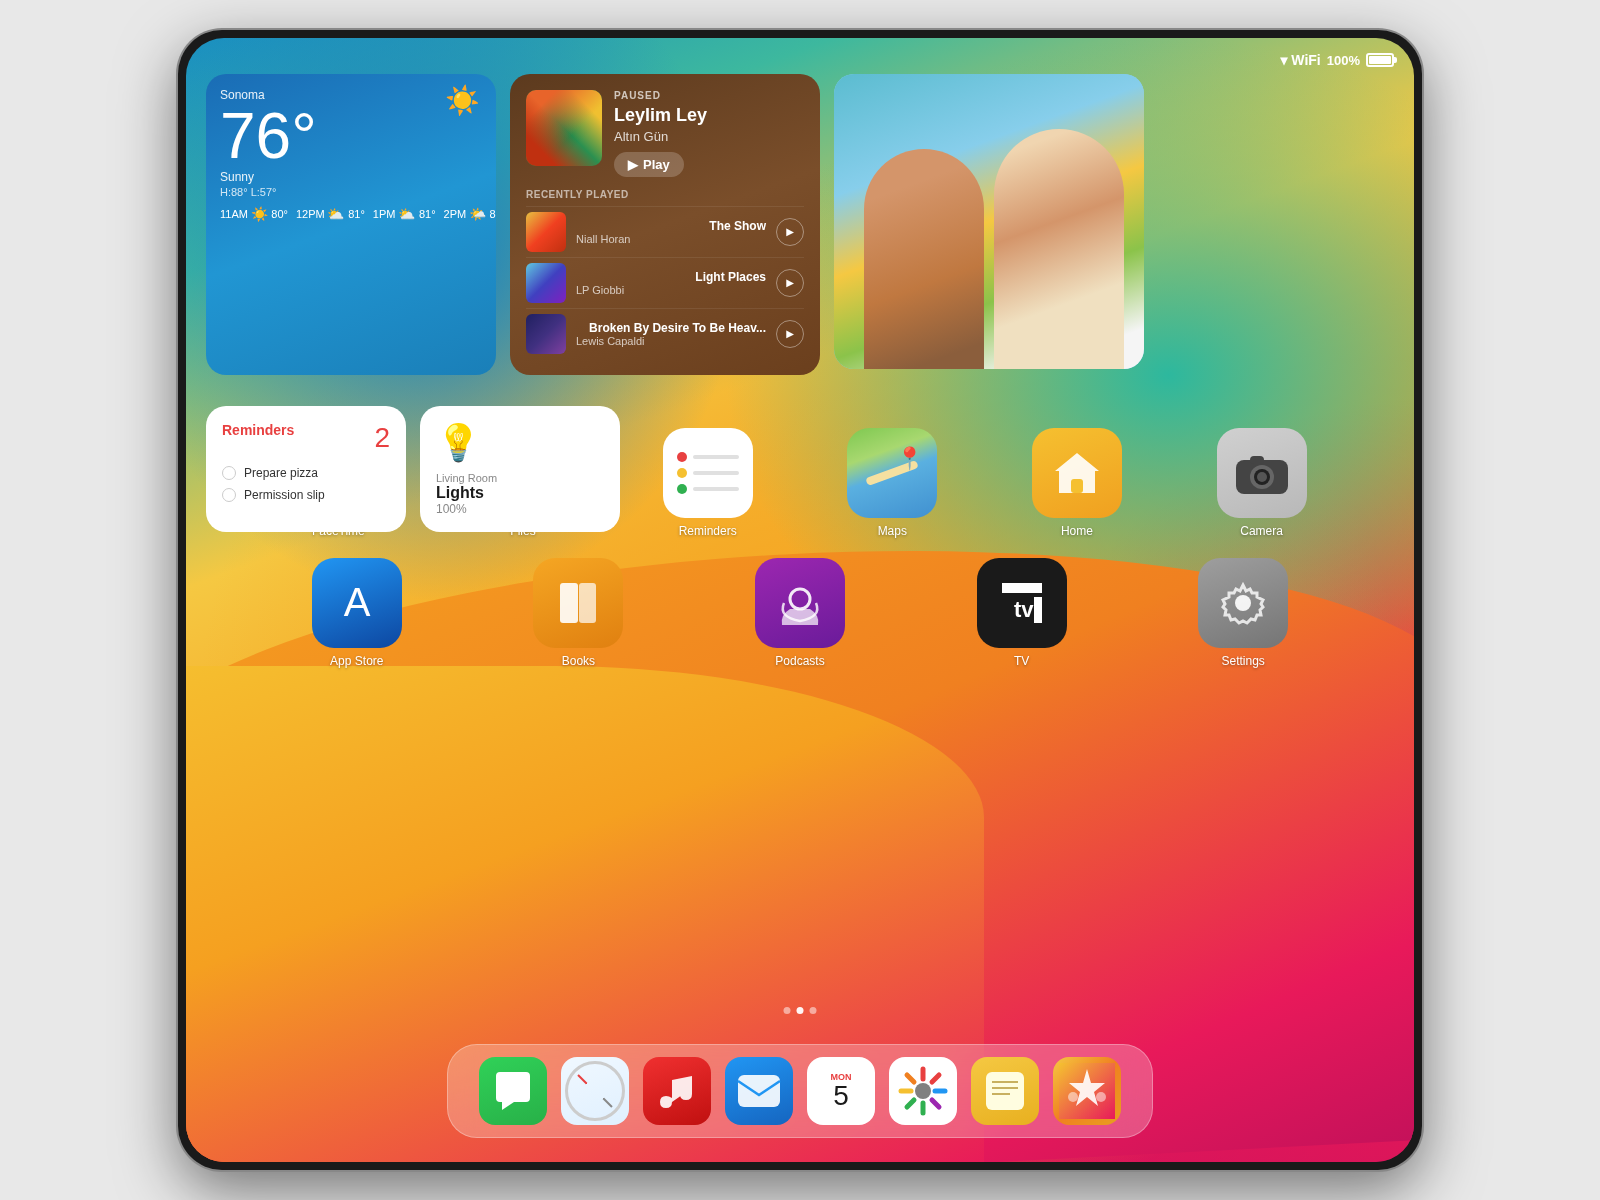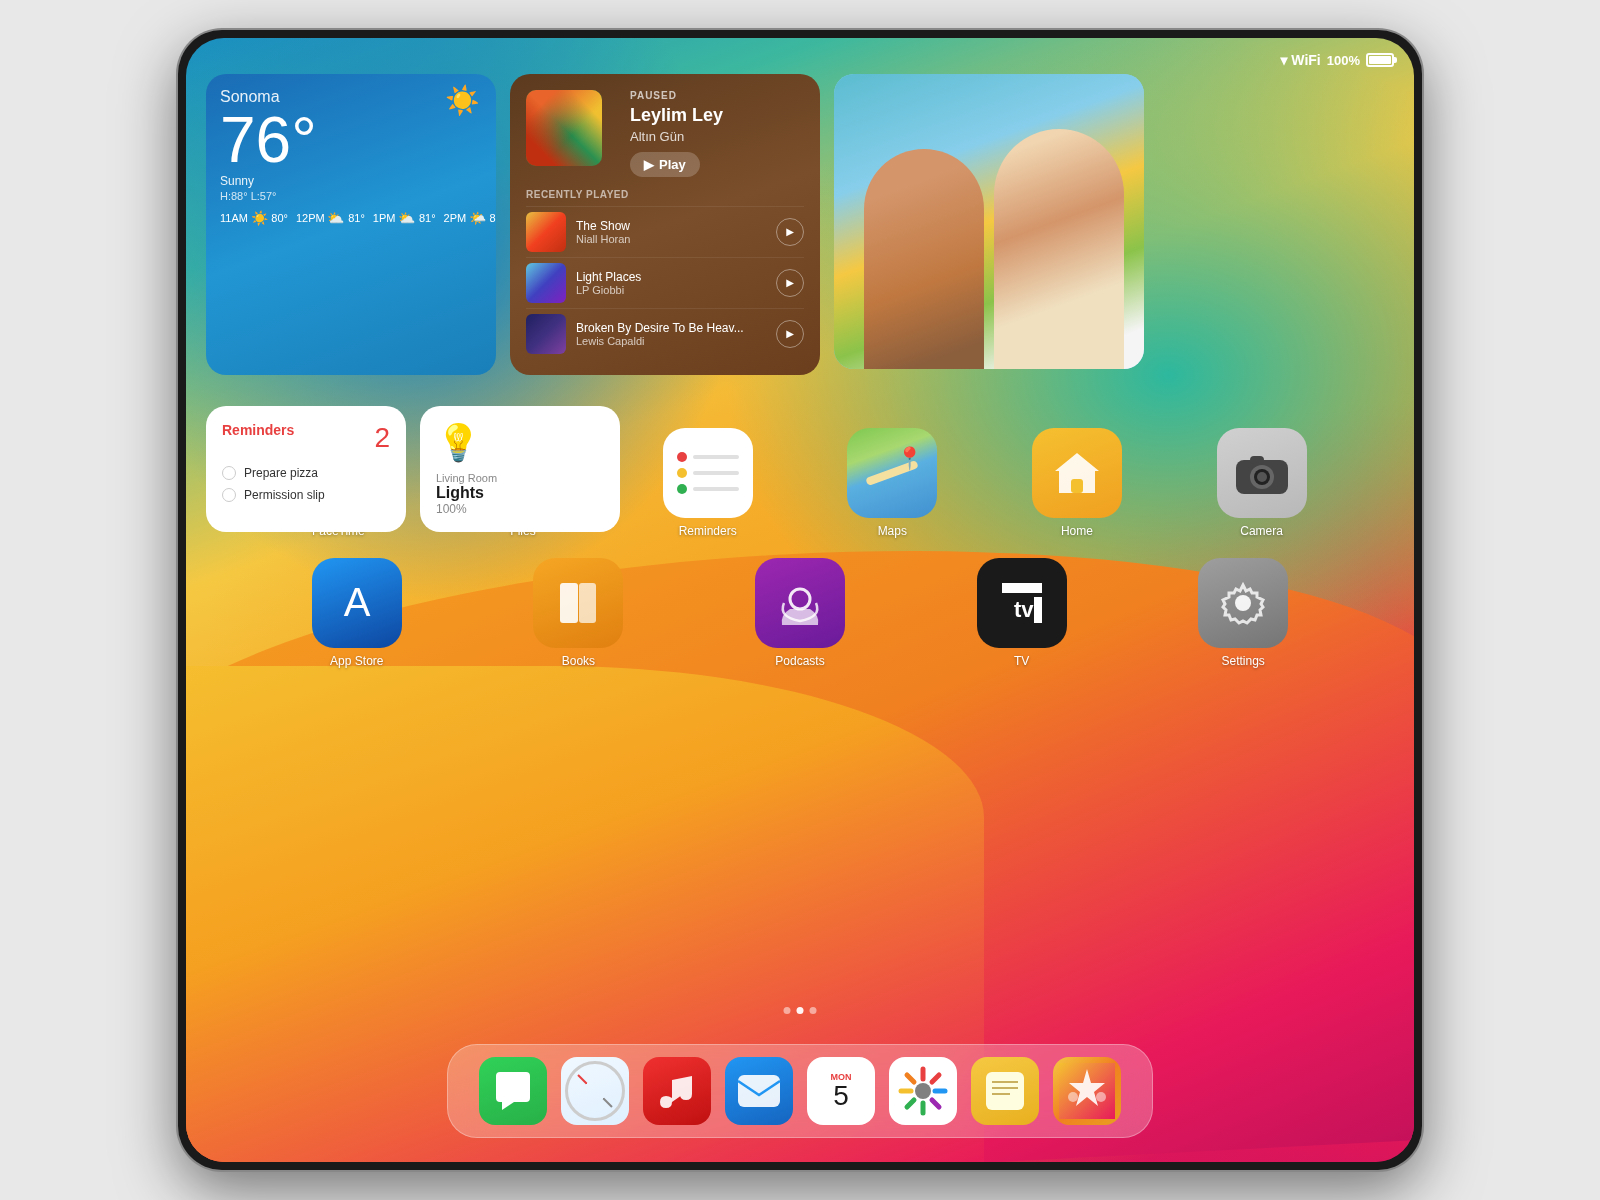--- a/index.html
+++ b/index.html
@@ -123,21 +123,21 @@
     .weather-widget {
       width: 290px;
       background: linear-gradient(160deg, #1a6cb5, #2196d3, #1a7fb8);
       border-radius: 20px;
       padding: 14px;
       color: white;
       overflow: hidden;
       position: relative;
     }
     .weather-location {
-      font-size: 16px;
+      font-size: 12px;
       font-weight: 500;
       opacity: 0.9;
       margin-bottom: 2px;
     }
     .weather-temp {
       font-size: 64px;
       font-weight: 300;
       line-height: 1;
       margin-bottom: 2px;
     }
@@ -175,21 +175,21 @@
     .music-widget {
       width: 310px;
       background: linear-gradient(160deg, #5c3a1e, #7a4e2a, #6b3f1d);
       border-radius: 20px;
       padding: 16px;
       color: white;
     }
     .music-header {
       display: flex;
       align-items: flex-start;
-      gap: 28px;
+      gap: 12px;
       margin-bottom: 12px;
     }
     .album-art {
       width: 76px; height: 76px;
       border-radius: 10px;
       background: linear-gradient(135deg, #c8381a, #e8642a, #f0a030, #1a8040);
       flex-shrink: 0;
       overflow: hidden;
       position: relative;
     }
@@ -265,21 +265,21 @@
     .track-thumb-1 {
       background: linear-gradient(135deg, #e8c040, #f04020, #c03010);
     }
     .track-thumb-2 {
       background: linear-gradient(135deg, #60c8e0, #4040c0, #8020c0);
     }
     .track-thumb-3 {
       background: linear-gradient(135deg, #202060, #403080, #8040a0);
     }
     .track-info { flex: 1; }
-    .track-name { font-size: 12px; font-weight: 400; }
+    .track-name { font-size: 12px; font-weight: 700; text-align: right; }
     .track-artist { font-size: 11px; opacity: 0.7; }
     .play-circle {
       width: 28px; height: 28px;
       border-radius: 50%;
       border: 1.5px solid rgba(255,255,255,0.4);
       display: flex; align-items: center; justify-content: center;
       font-size: 10px;
       flex-shrink: 0;
     }
 

